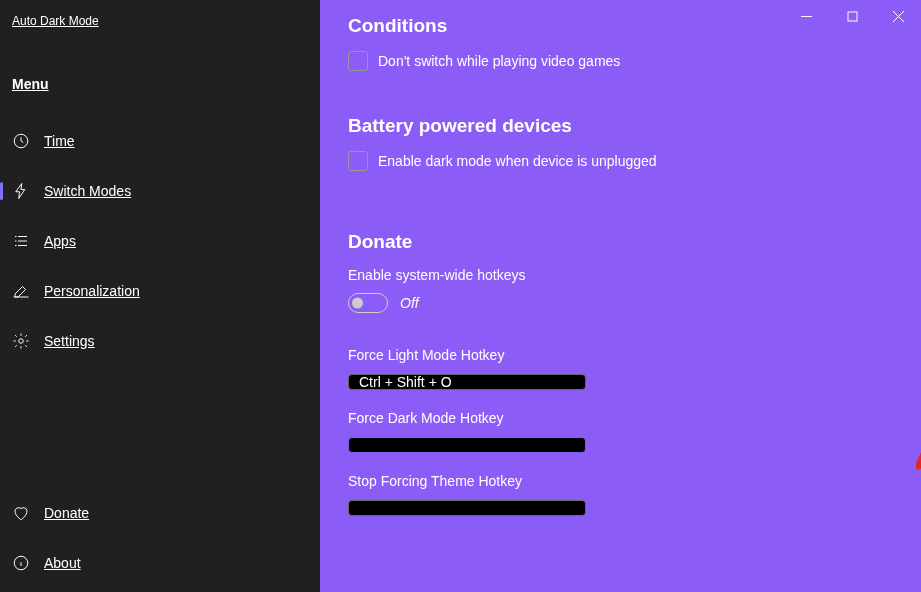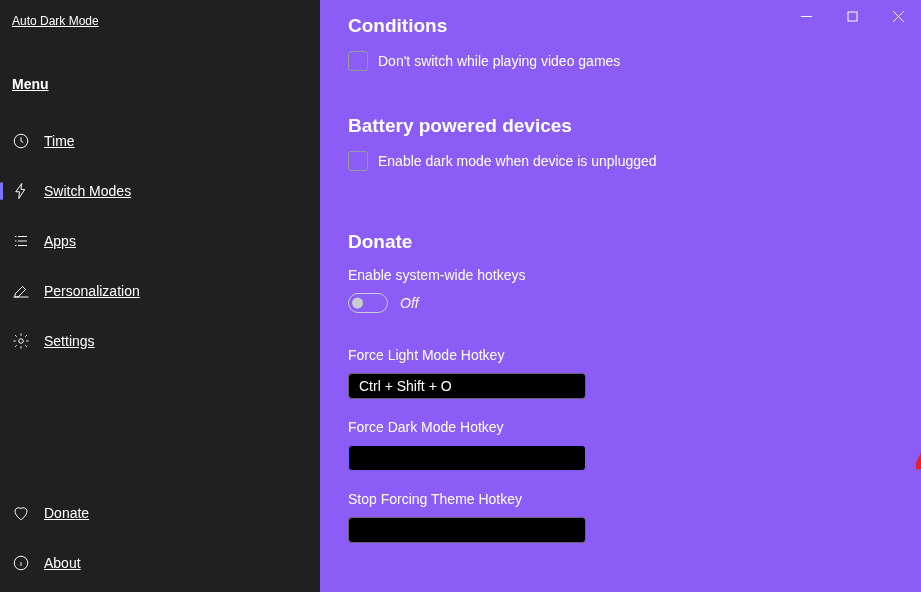--- a/index.html
+++ b/index.html
@@ -153,21 +153,21 @@
       background: #ccc;
       border-radius: 50%;
     }
     .toggle-label { font-size: 14px; }
     .hotkey-label {
       font-size: 14px;
       margin-bottom: 10px;
     }
     .hotkey-input {
       width: 238px;
-      height: 26px;
+      height: 16px;
       background: #000;
       border: 1px solid #666;
       border-radius: 4px;
       color: #fff;
       padding: 0 10px;
       font-size: 14px;
       font-family: inherit;
       outline: none;
       margin-bottom: 20px;
     }

